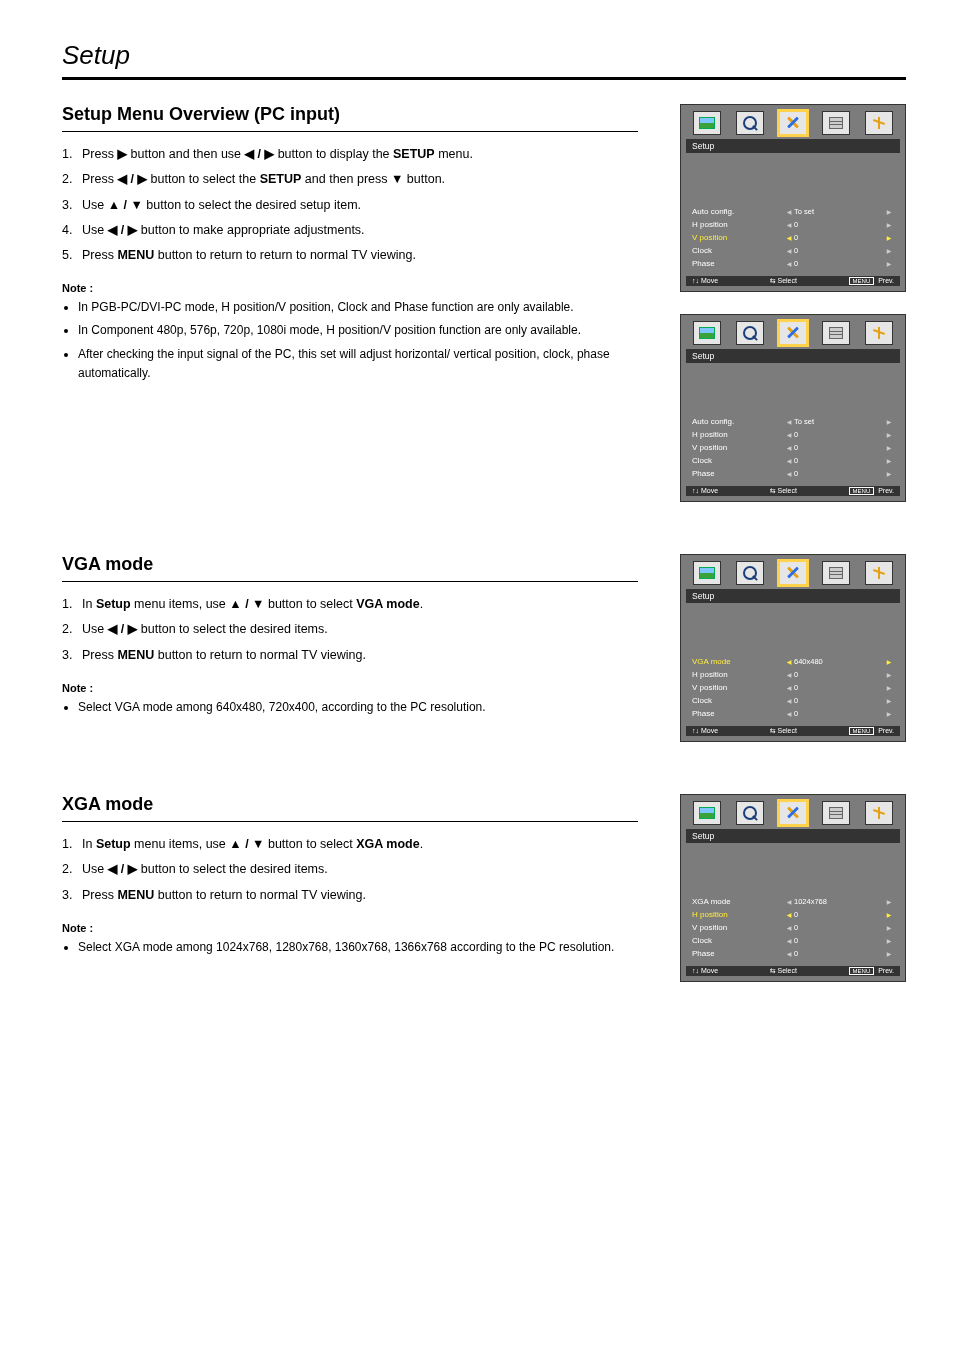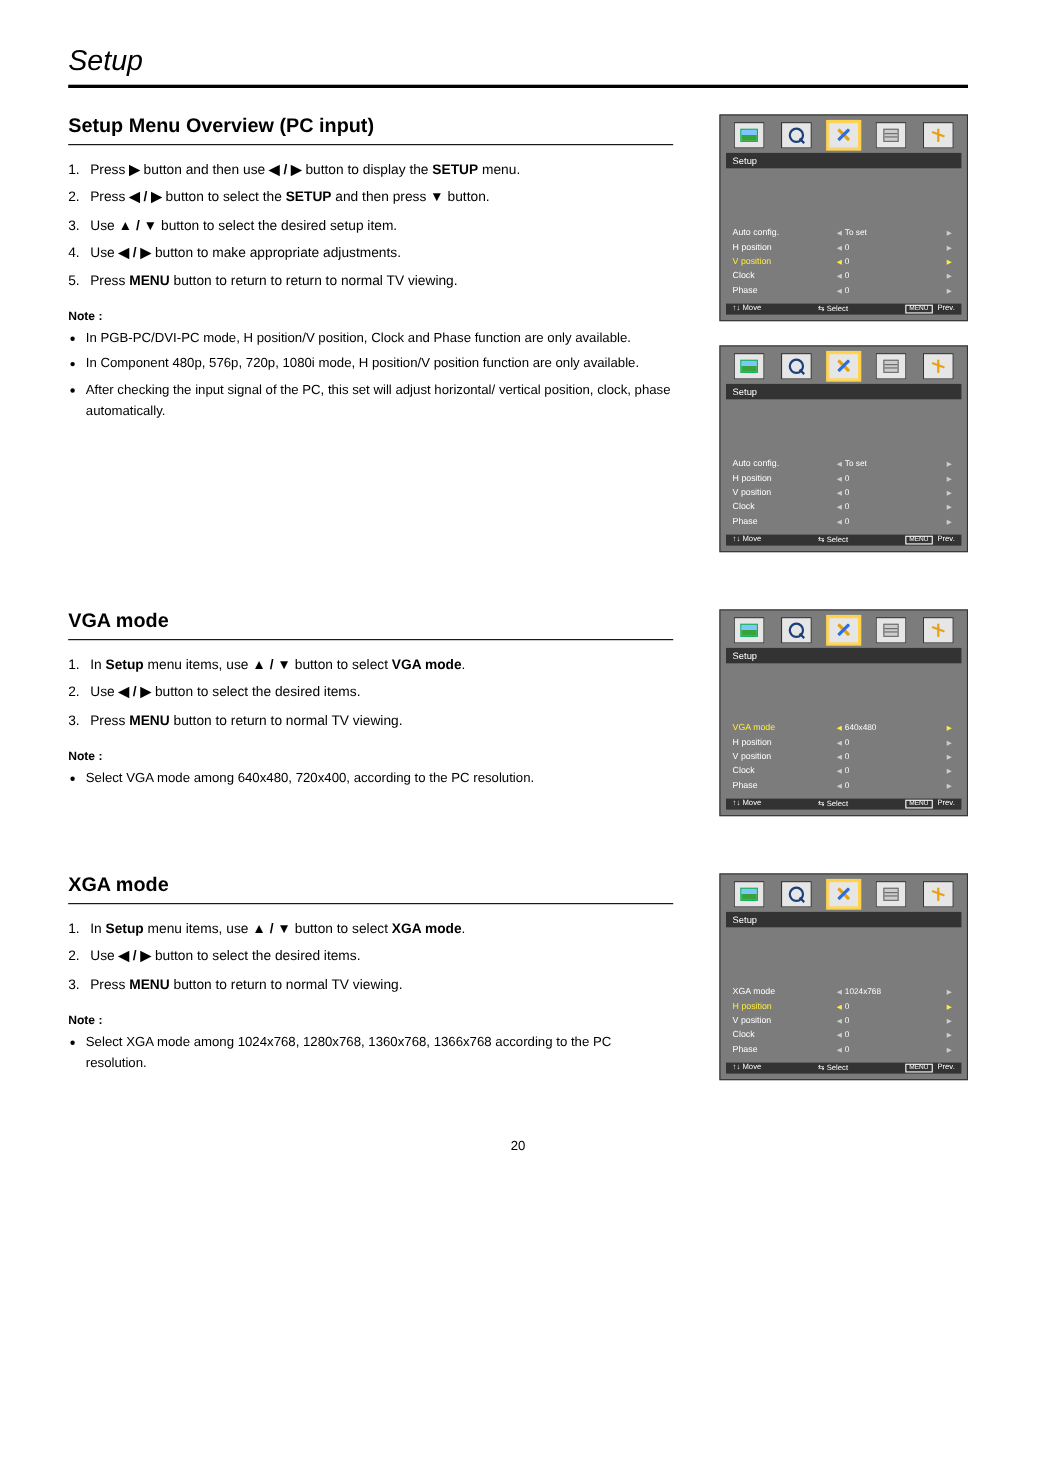--- a/index.html
+++ b/index.html
@@ -4,21 +4,21 @@
 <style>
   * { box-sizing: border-box; }
   body {
     margin: 0;
     background: #fff;
     font-family: Arial, Helvetica, sans-serif;
     color: #000;
     width: 954px;
   }
   .page {
-    padding: 40px 74px 40px 62px;
+    padding: 40px 48px 40px 62px;
   }
   .page-title {
     font-size: 26px;
     font-weight: normal;
     margin: 0 0 6px 0;
     font-style: italic;
   }
   .rule-thick {
     border: none;
     border-top: 3px solid #000;
@@ -484,14 +484,13 @@
         </div>
         <div class="osd-foot">
           <span>↑↓ <span>Move</span></span>
           <span>⇆ <span>Select</span></span>
           <span><span class="mbox">MENU</span> <span>Prev.</span></span>
         </div>
       </div>
     </div>
   </div>
 
-  <div class="page-num">20</div>
 </div>
 
 </body></html>

